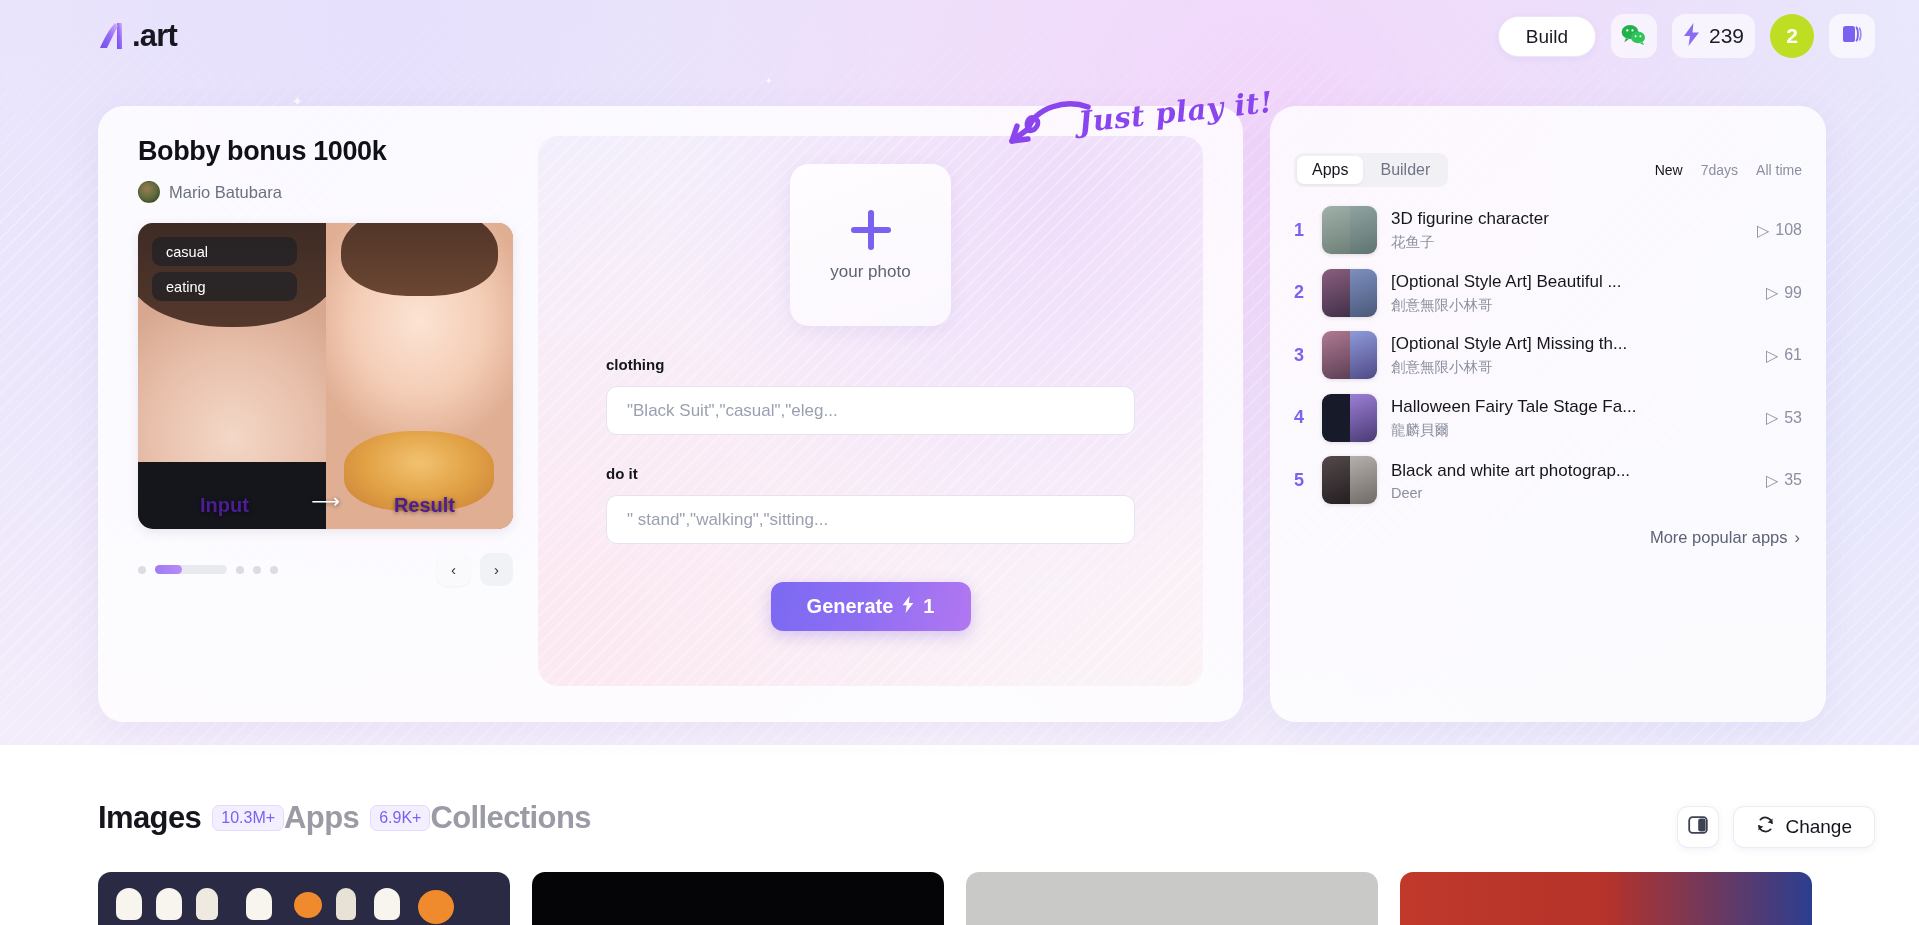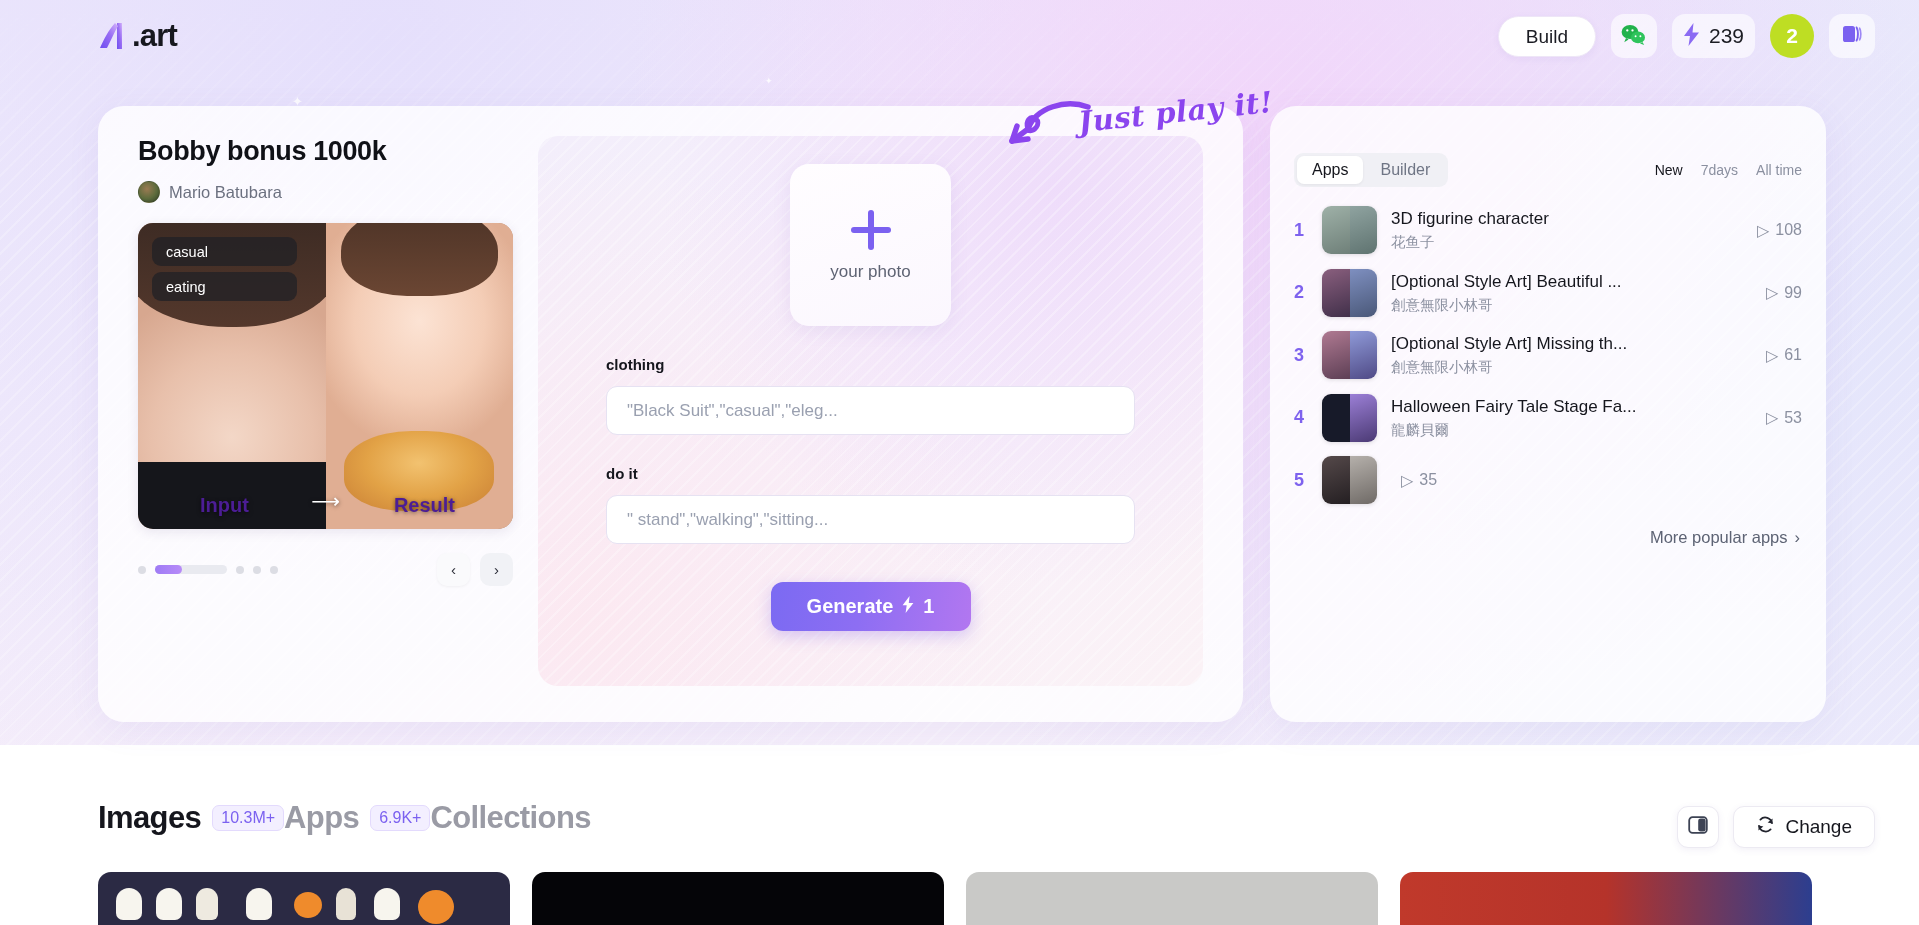--- a/index.html
+++ b/index.html
@@ -554,20 +554,24 @@
           <span>53</span>
         </div>
       </div>
 
       <div class="rank-row">
         <div class="rank-num">5</div>
         <div class="rank-thumb">
           <span style="background:linear-gradient(160deg,#55494a,#241f22)"></span>
           <span style="background:linear-gradient(160deg,#b5b0ab,#6f6a66)"></span>
         </div>
+        <div class="rank-meta">
+          <div class="rank-title">Black and white art photograp...</div>
+          <div class="rank-author">Deer</div>
+        </div>
         <div class="rank-plays">
           <span>▷</span>
           <span>35</span>
         </div>
       </div>
     </div>
 
     <div class="more-row">
       <div class="more-link">
         <span>More popular apps</span>

